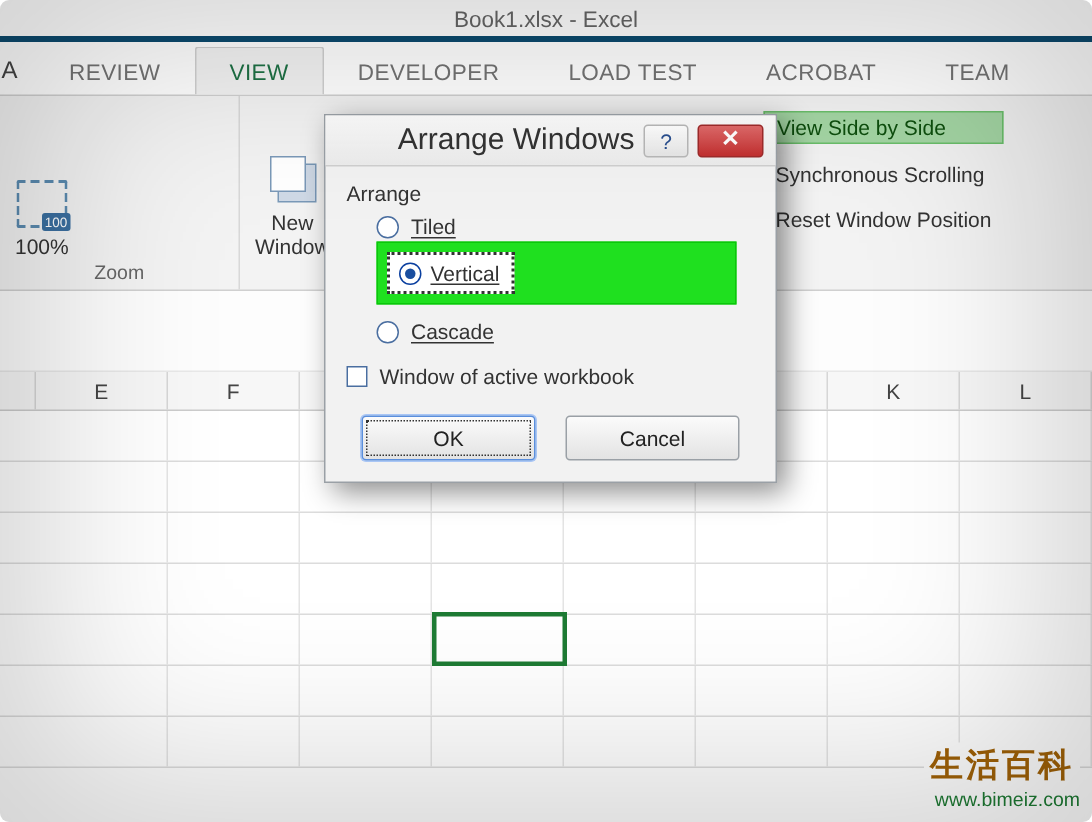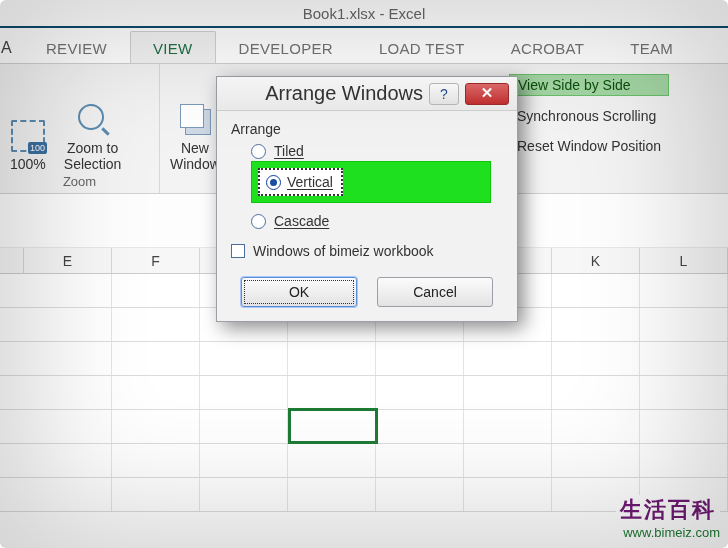--- a/index.html
+++ b/index.html
@@ -1,19 +1,19 @@
 <!DOCTYPE html>
 <html><head>
 <meta charset="utf-8">
 <style>
   * { box-sizing: border-box; margin: 0; padding: 0; font-family: "Segoe UI", Tahoma, sans-serif; }
   body { width: 728px; height: 548px; background: #fff; overflow: hidden; position: relative; }
 
   
-  .titlebar { height: 28px; background: #fff; text-align: center; line-height: 28px; color: #666; font-size: 15px; border-bottom: 2px solid #0c4a6e; }
+  .titlebar { height: 28px; background: #fff; text-align: center; line-height: 28px; color: #666; font-size: 15px; border-bottom: 4px solid #0c4a6e; }
 
   
   .tabs { height: 36px; background: #fff; border-bottom: 1px solid #d0d0d0; display: flex; align-items: flex-end; padding-left: 0; }
   .tab { padding: 8px 22px 6px; font-size: 15px; color: #737373; border: 1px solid transparent; border-bottom: none; cursor: default; text-transform: uppercase; letter-spacing: .3px; }
   .tab.first { padding-left: 0; padding-right: 10px; font-size: 16px; color: #444; }
   .tab.active { color: #1e7145; border-color: #d0d0d0; background: #f3f3f3; border-top-left-radius: 2px; border-top-right-radius: 2px; }
 
   
   .ribbon { height: 130px; background: #f3f3f3; border-bottom: 1px solid #d0d0d0; position: relative; display: flex; }
   .group { border-right: 1px solid #d8d8d8; height: 100%; display: flex; flex-direction: column; justify-content: space-between; padding: 6px 10px 2px; }
@@ -65,21 +65,21 @@
 
   .chk { margin-top:14px; display:flex; align-items:center; gap:8px; font-size:14px; color:#333; }
   .chk .box { width:14px; height:14px; border:1.5px solid #4a6ea0; background:#fff; }
 
   .dlg-buttons { margin-top:18px; display:flex; justify-content:center; gap:20px; }
   .btn { width:116px; height:30px; border:1px solid #9aa0a6; border-radius:3px; background:linear-gradient(#fbfbfb,#e3e3e3); font-size:14px; color:#222; }
   .btn.focus { outline:1px dotted #333; outline-offset:-4px; border-color:#5a8edc; box-shadow:0 0 0 1px #a9c6f5; }
 
   
   .wm { position:absolute; right:8px; bottom:8px; text-align:right; }
-  .wm .a { font-size:22px; font-weight:700; color:#701a75; background:#fff; padding:0 4px; letter-spacing:2px;margin-left:12px; }
+  .wm .a { font-size:22px; font-weight:700; color:#a16207; background:#fff; padding:0 4px; letter-spacing:2px;margin-left:12px; }
   .wm .b { font-size:13px; color:#1e7b34; }
 
   
   .vig { position:absolute; inset:0; pointer-events:none; box-shadow: inset 0 0 120px 30px rgba(0,0,0,.18); border-radius:6px; }
 </style>
 </head>
 <body>
 
 <div class="titlebar">Book1.xlsx - Excel</div>
 
@@ -92,25 +92,20 @@
   <div class="tab">ACROBAT</div>
   <div class="tab">TEAM</div>
 </div>
 
 <div class="ribbon">
   <div class="group" style="width:160px">
     <div class="group-items">
       <div class="ctrl">
         <span class="ic zoom100-ic"></span>
         <span>100%</span>
-      </div>
-      <div class="ctrl">
-        <span class="ic mag-ic"></span>
-        <span style="white-space:pre-line">Zoom to
-Selection</span>
       </div>
     </div>
     <div class="group-label">Zoom</div>
   </div>
 
   <div class="group" style="width:80px;border-right:none">
     <div class="group-items">
       <div class="ctrl">
         <span class="ic win-ic"></span>
         <span style="white-space:pre-line">New
@@ -249,21 +244,21 @@
       </span>
 
       <label class="opt" style="margin-top:2px">
         <span class="radio"></span>
         <span><span class="ul">Cascade</span></span>
       </label>
     </div>
 
     <label class="chk">
       <span class="box"></span>
-      <span><span class="ul">Windows of bimeiz workbook</span></span>
+      <span><span class="ul">Window of active workbook</span></span>
     </label>
 
     <div class="dlg-buttons">
       <button class="btn focus">OK</button>
       <button class="btn">Cancel</button>
     </div>
   </div>
 </div>
 
 <div class="wm">

